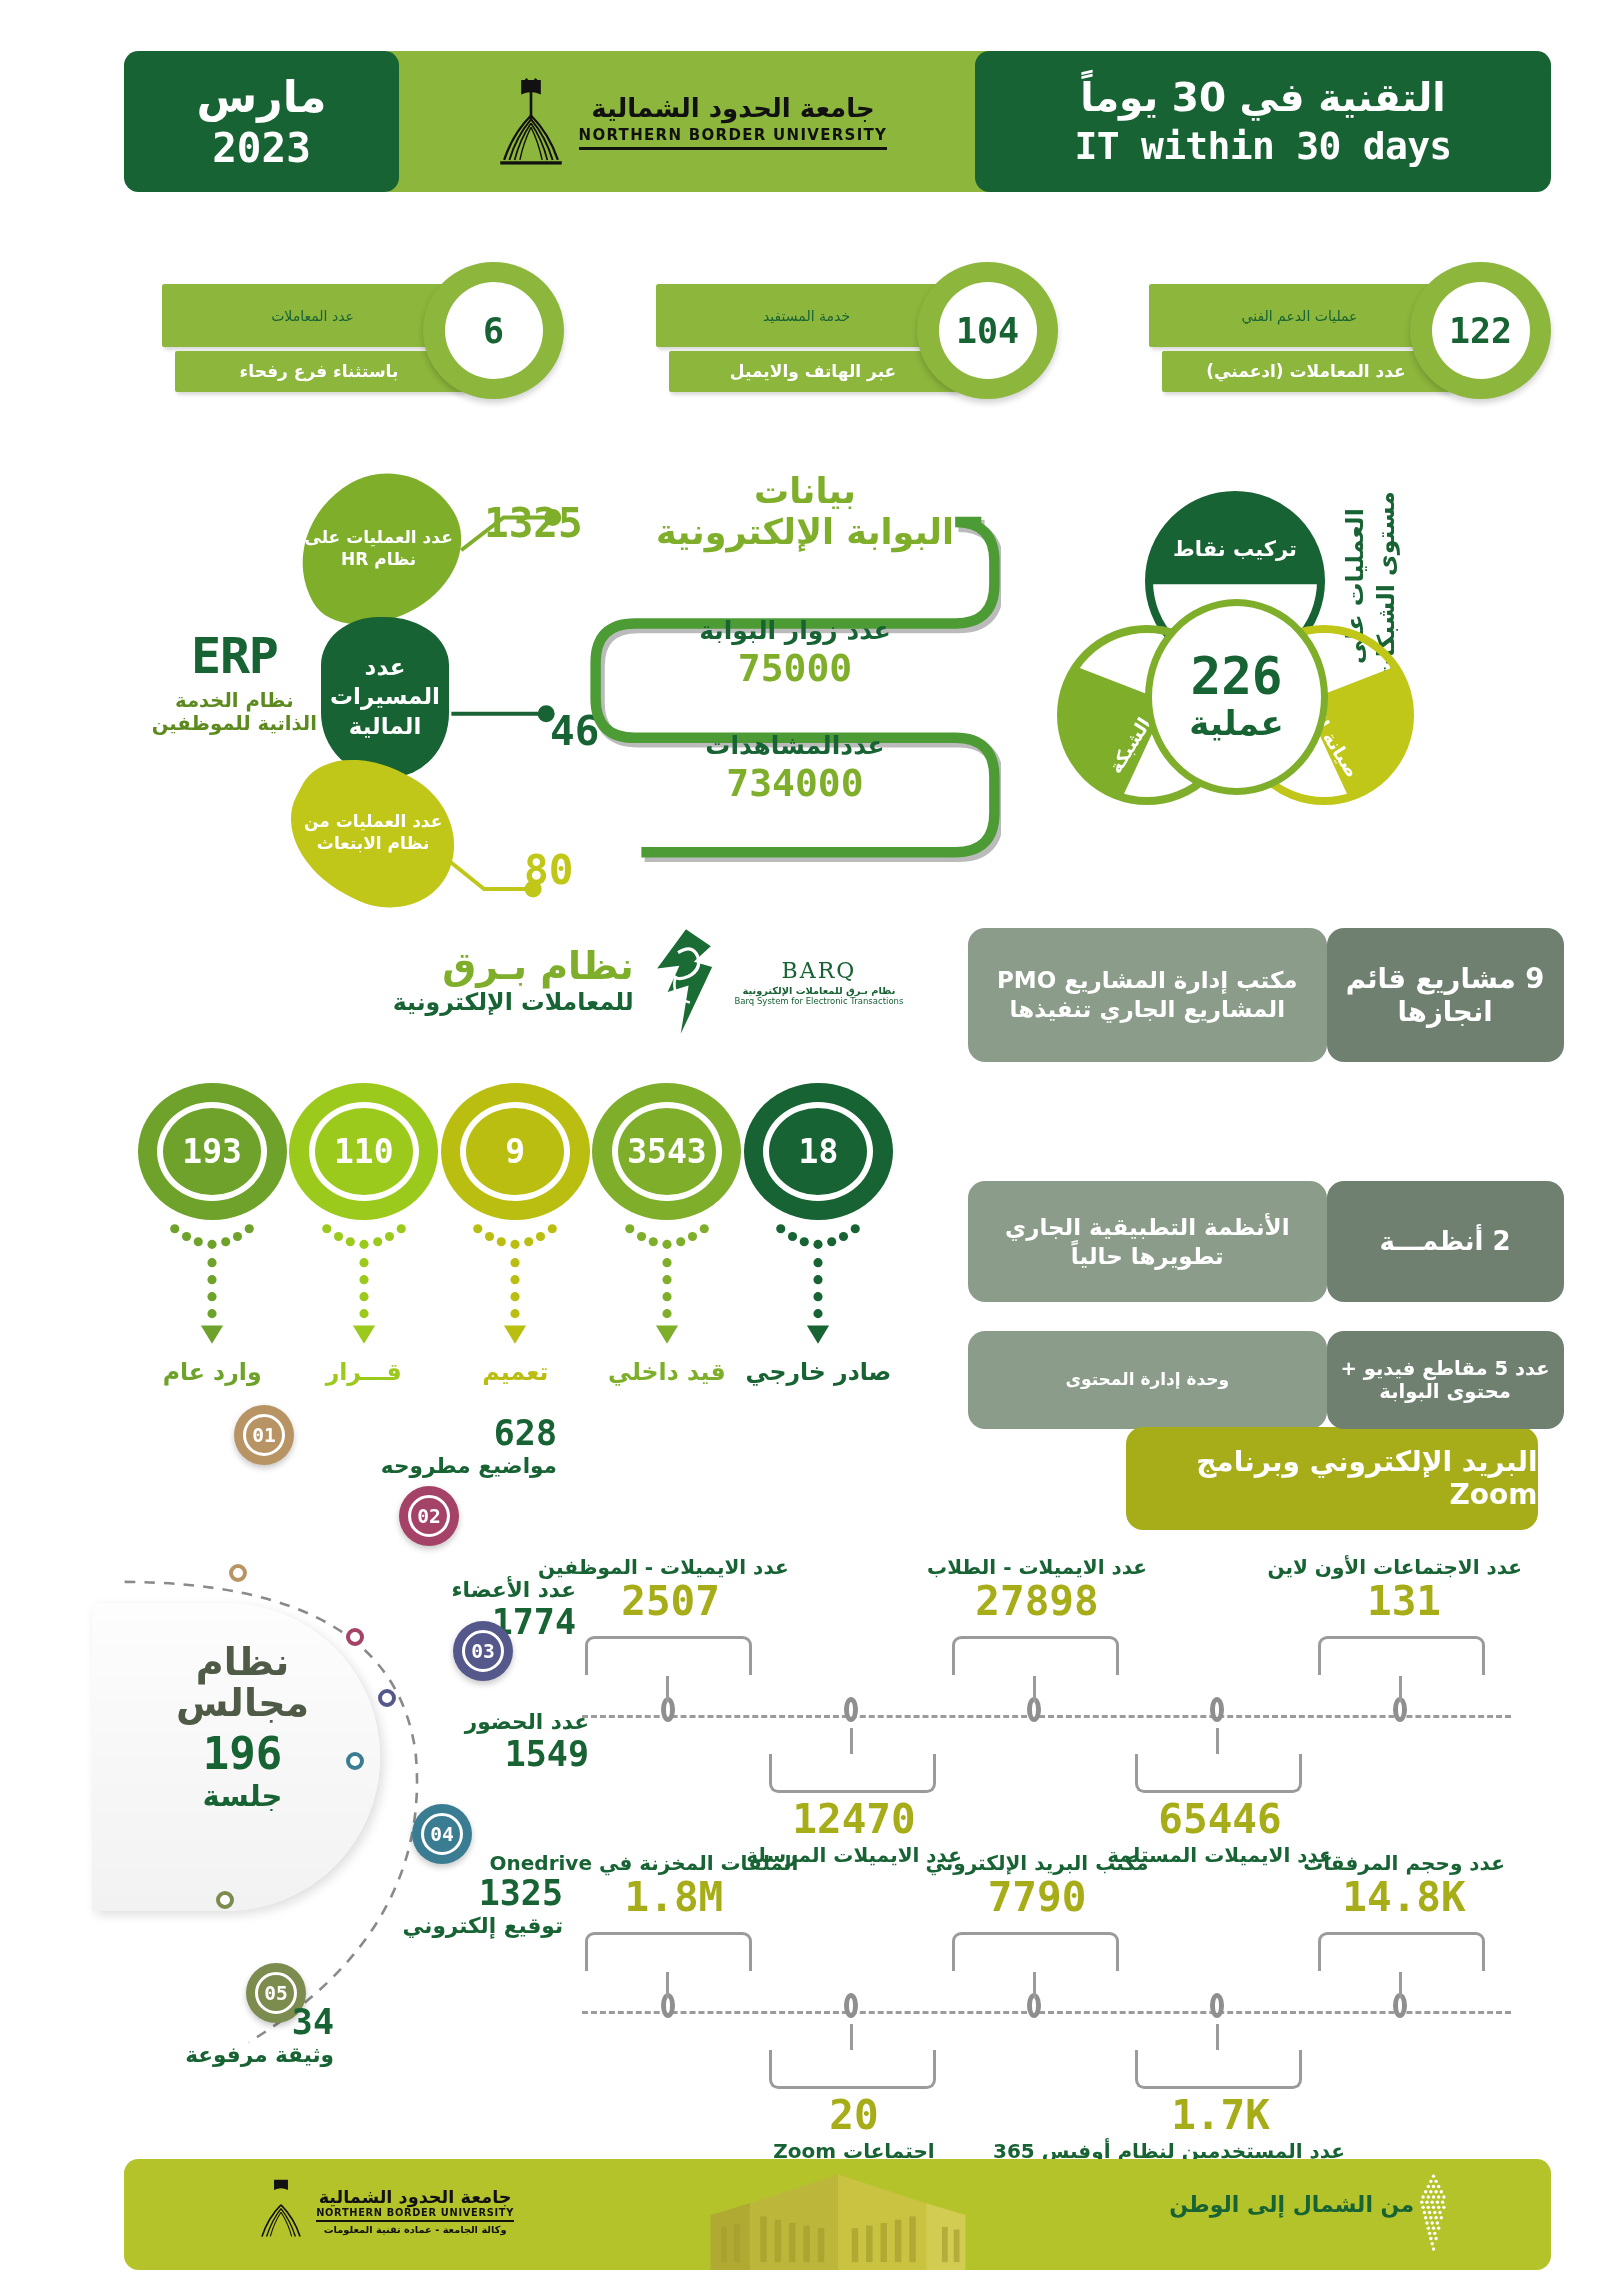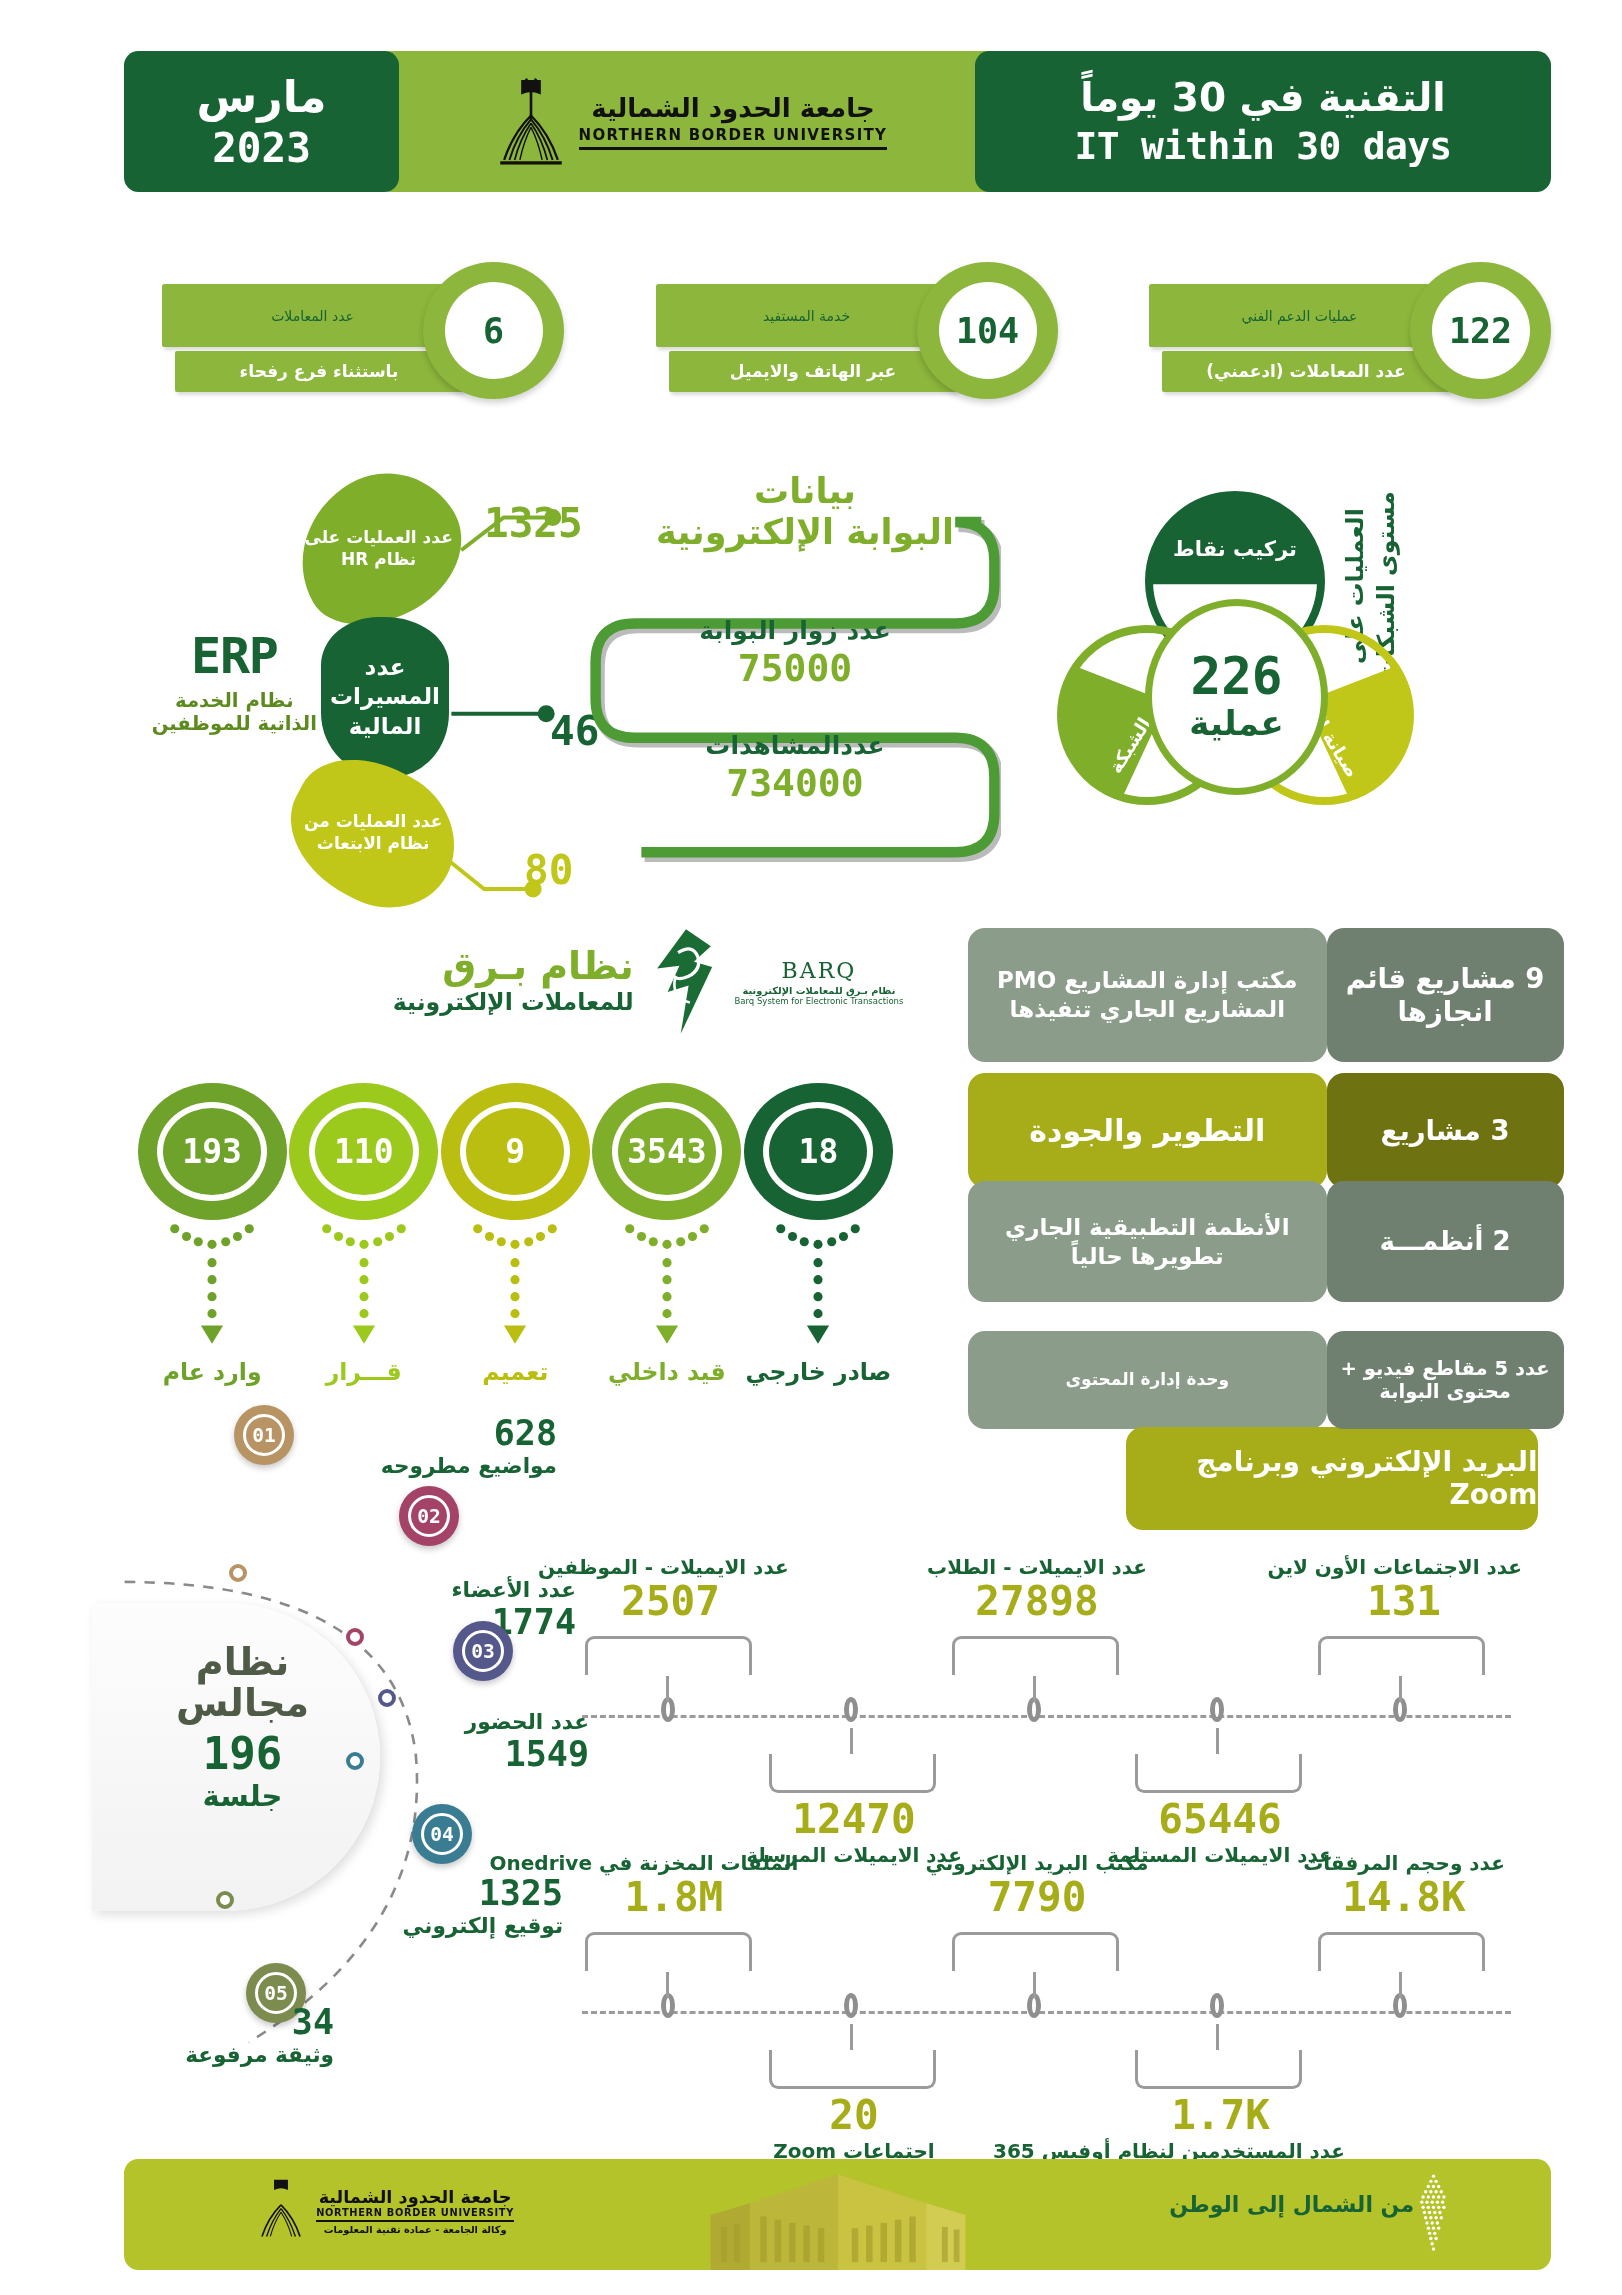--- a/index.html
+++ b/index.html
@@ -536,24 +536,20 @@
         </div>
         <div class="cap-lbl" style="color:#186334">صادر خارجي</div>
       </div>
     </div>
   </div>
 
   <div class="pmo">
     <div class="pmo-row r-a">
       <div class="txt">مكتب إدارة المشاريع PMO المشاريع الجاري تنفيذها</div>
       <div class="num">9 مشاريع قائم انجازها</div>
-    </div>
-    <div class="pmo-row r-b">
-      <div class="txt">التطوير والجودة</div>
-      <div class="num">3 مشاريع</div>
     </div>
     <div class="pmo-row r-c">
       <div class="txt">الأنظمة التطبيقية الجاري تطويرها حالياً</div>
       <div class="num">2 أنظمـــة</div>
     </div>
     <div class="pmo-row r-d">
       <div class="txt">وحدة إدارة المحتوى</div>
       <div class="num">عدد 5 مقاطع فيديو + محتوى البوابة</div>
     </div>
   </div>

